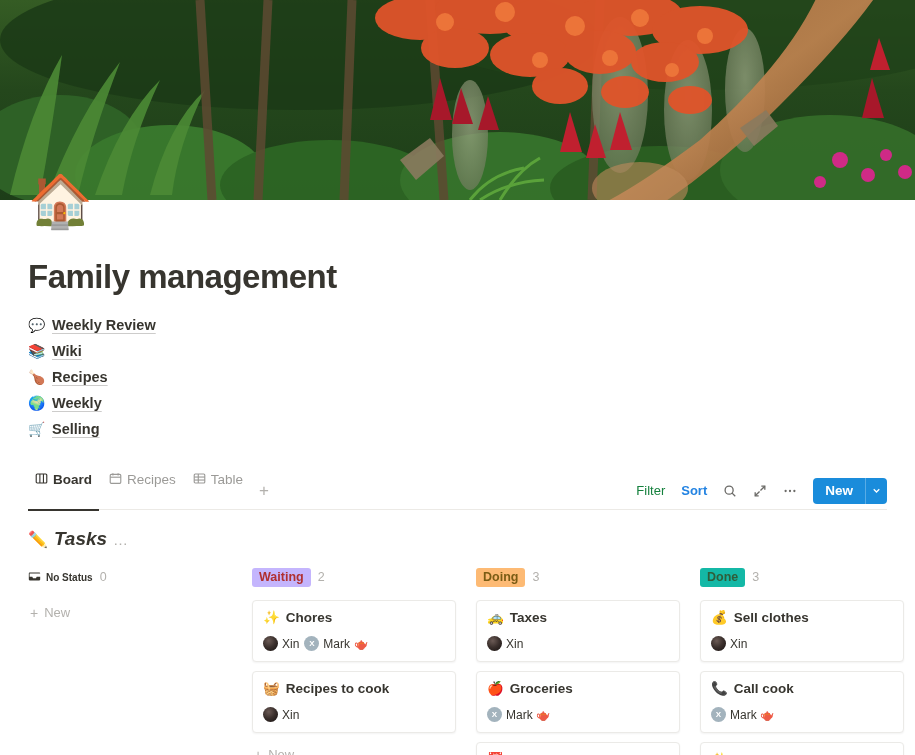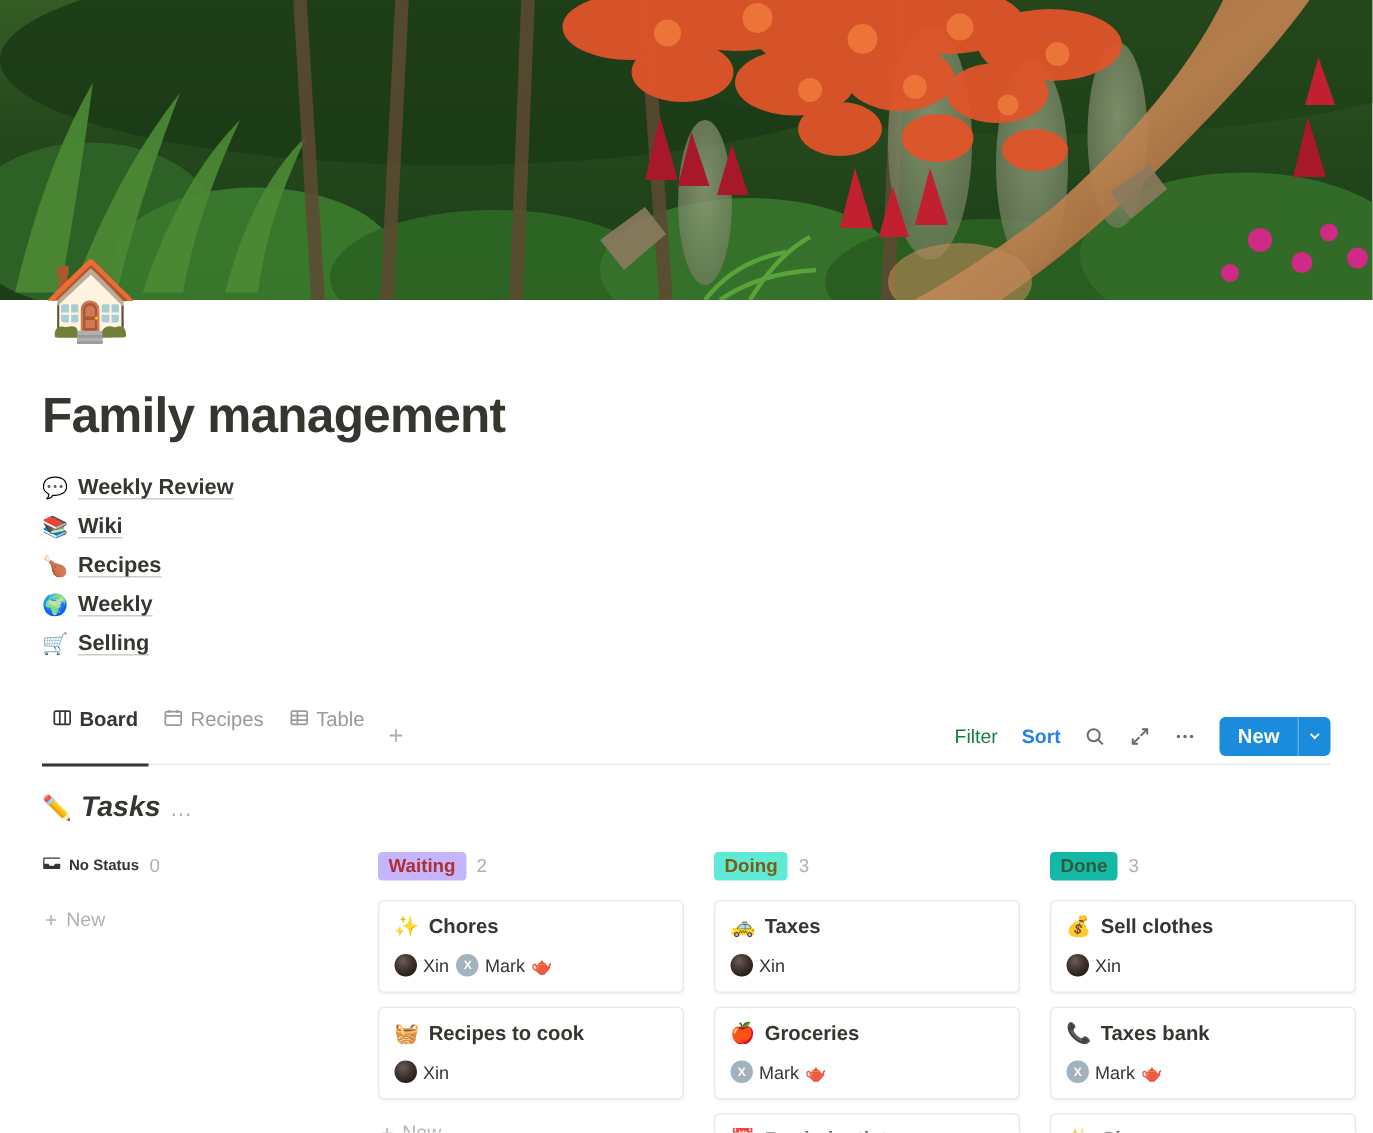--- a/index.html
+++ b/index.html
@@ -474,21 +474,21 @@
       </div>
 
       <div class="col-new">
         <span class="plus-ico">+</span>
         <span>New</span>
       </div>
     </div>
 
     <div class="col">
       <div class="col-head">
-        <span class="col-chip" style="background: #5eead4; color: rgb(122, 92, 20);">Doing</span>
+        <span class="col-chip" style="background: #fdba74; color: rgb(122, 92, 20);">Doing</span>
         <span class="col-count">3</span>
       </div>
 
       <div class="card">
         <div class="card-title-row">
           <span class="card-emoji">🚕</span>
           <span class="card-title">Taxes</span>
         </div>
         <div class="card-people">
           <span class="person">
@@ -536,21 +536,21 @@
           <span class="person">
             <span class="avatar photo"></span>
             <span class="person-name">Xin</span>
           </span>
         </div>
       </div>
 
       <div class="card">
         <div class="card-title-row">
           <span class="card-emoji">📞</span>
-          <span class="card-title">Taxes bank</span>
+          <span class="card-title">Call cook</span>
         </div>
         <div class="card-people">
           <span class="person">
             <span class="avatar letter">X</span>
             <span class="person-name">Mark</span>
             <span class="person-emoji">🫖</span>
           </span>
         </div>
       </div>
 

